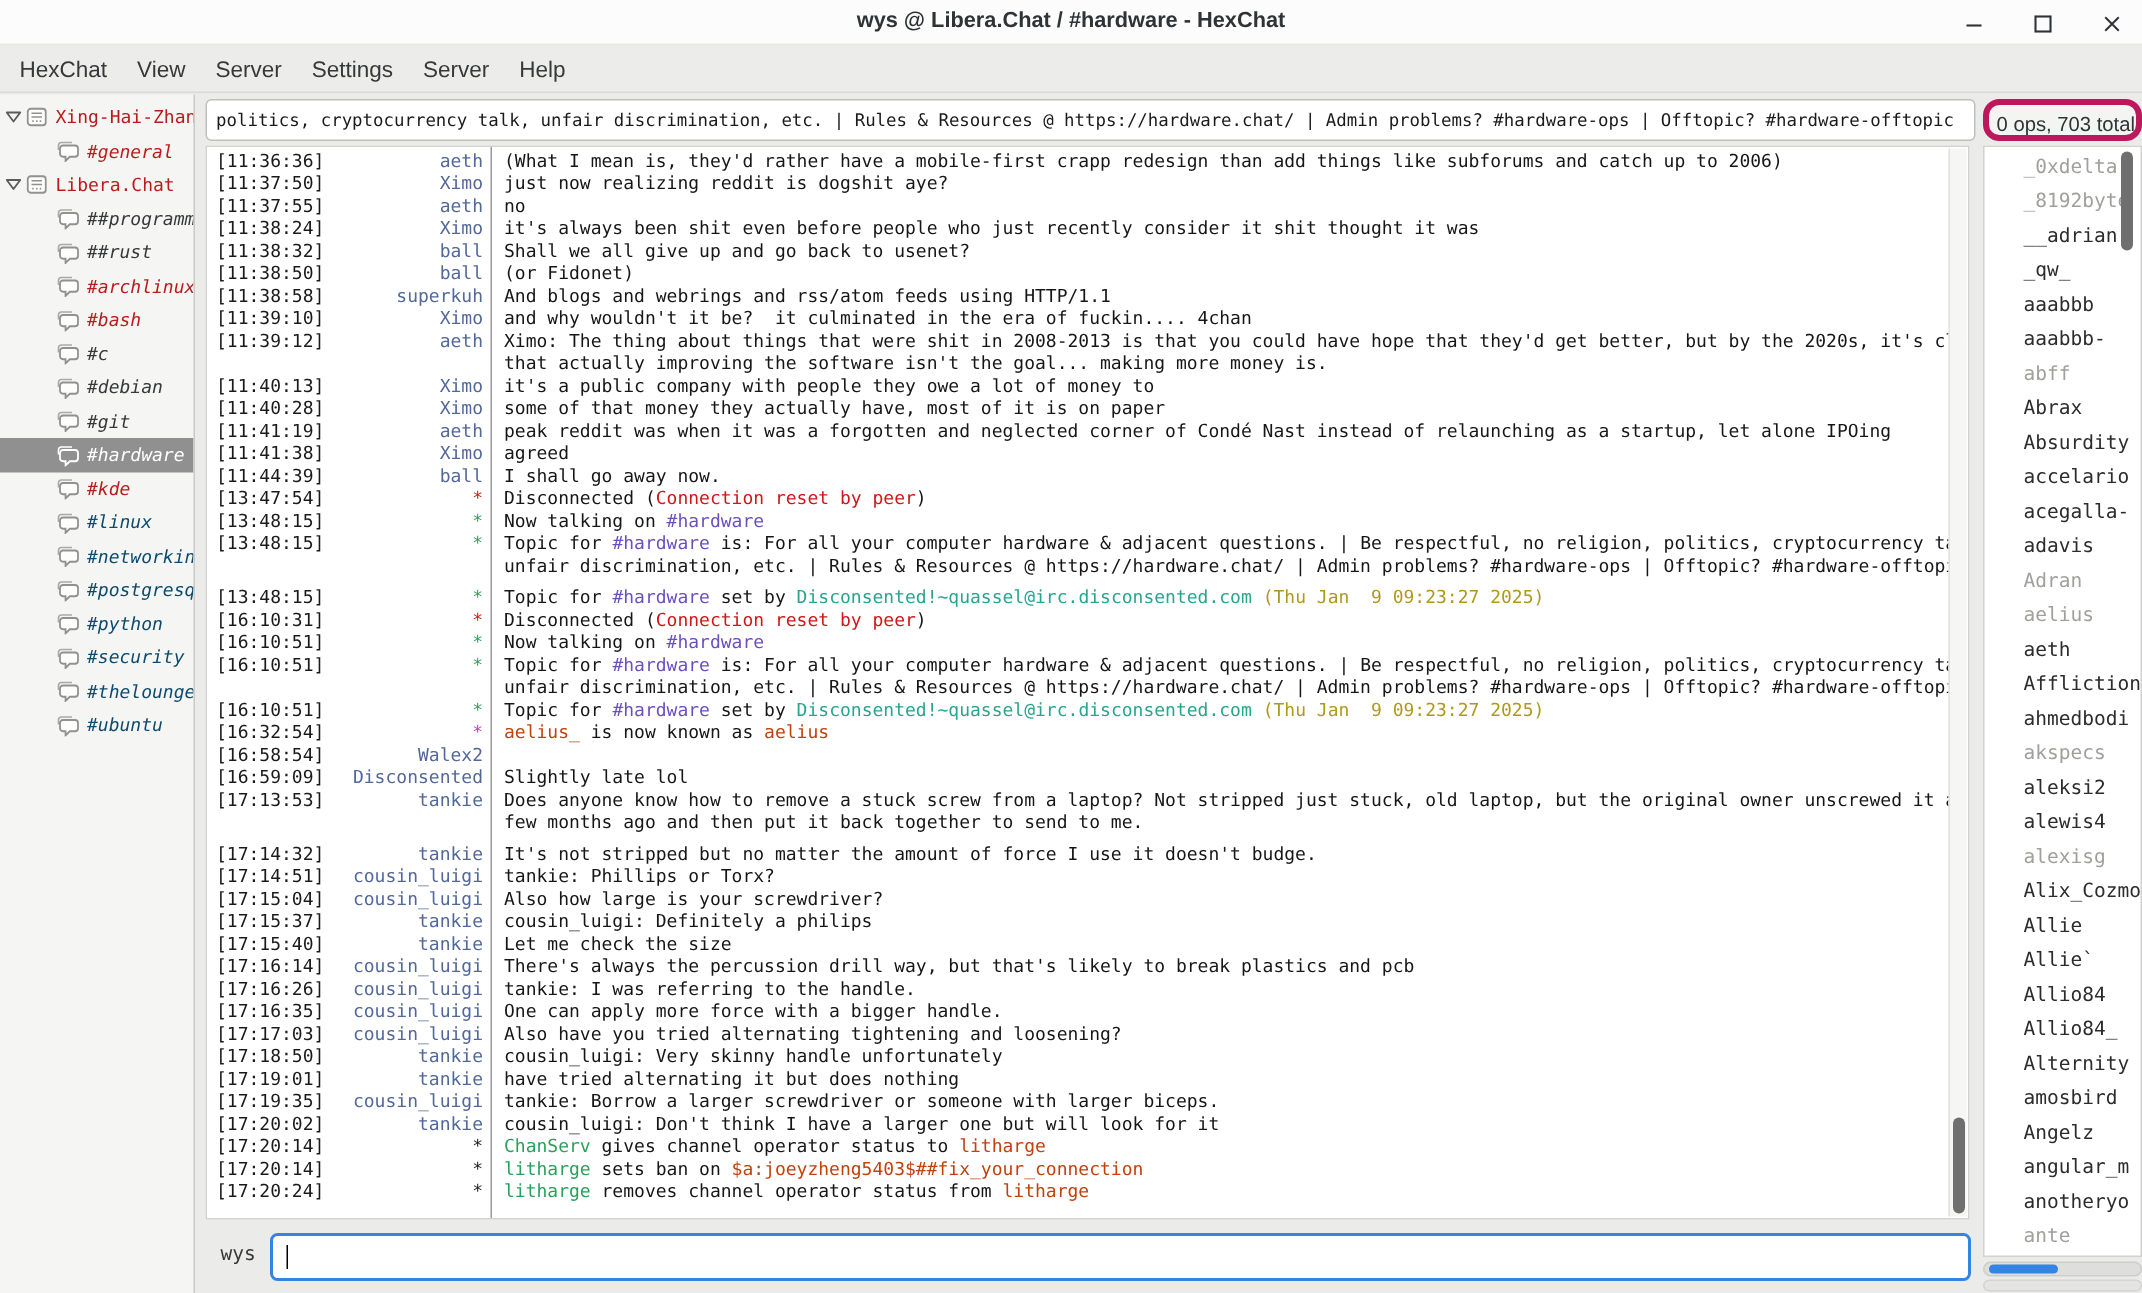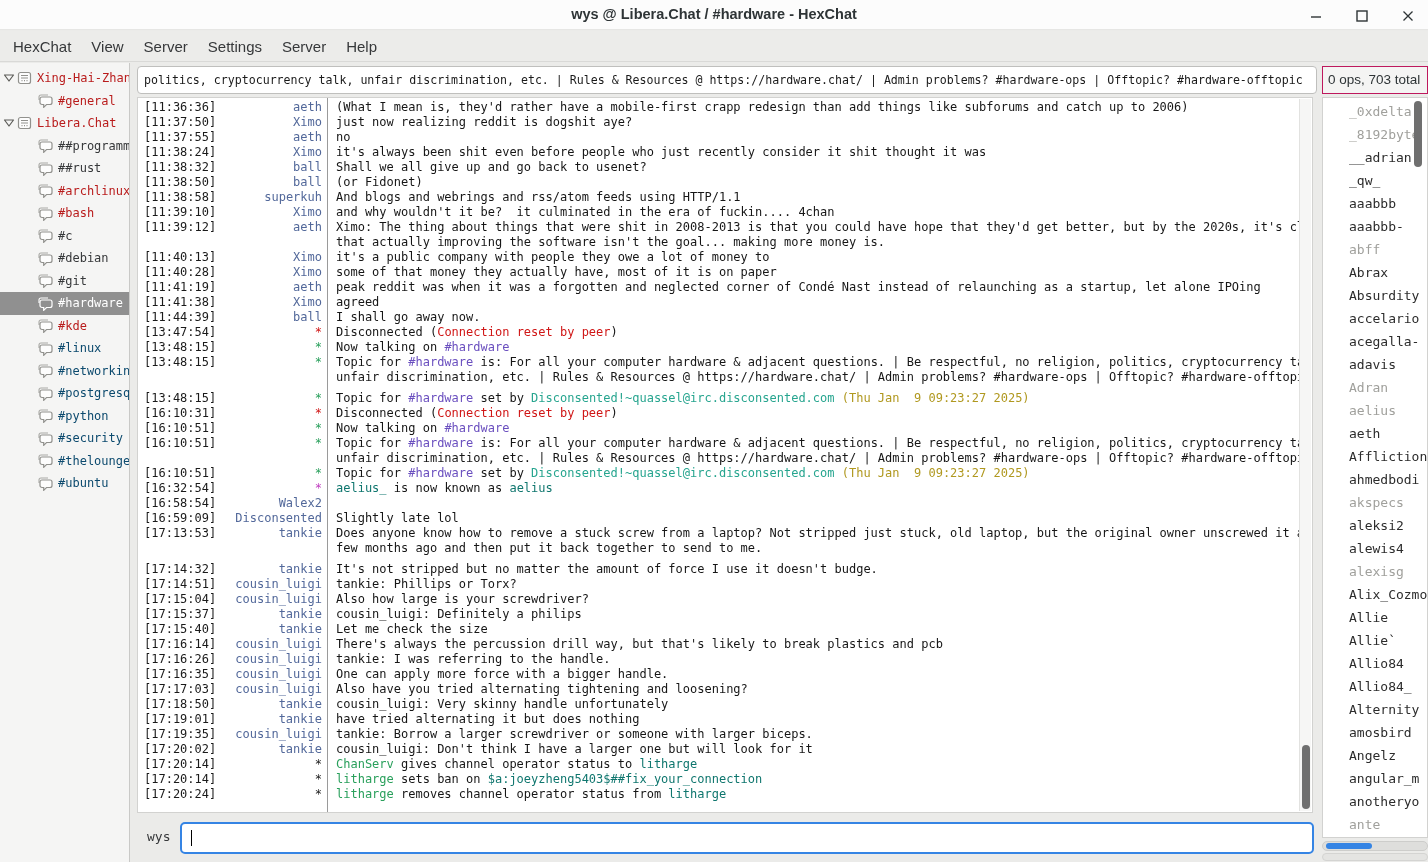--- a/index.html
+++ b/index.html
@@ -12,28 +12,28 @@
   .title { position:absolute; left:0; right:0; top:6px; text-align:center; font-size:14.5px; font-weight:bold; color:#2e3436; }
   .winbtn { position:absolute; top:8px; width:16px; height:16px; cursor:default; }
   .btn-min { right:104px; } .btn-max { right:58px; } .btn-close { right:12px; }
 
   
   .menubar { position:absolute; left:0; top:31px; width:1428px; height:31px; background:#ececea; border-bottom:1px solid #d9d9d7; display:flex; align-items:center; padding-left:3px; }
   .menu-item { font-size:15px; color:#36383a; padding:4px 10px; }
 
   
   .topic-input { position:absolute; left:137px; top:66px; width:1180px; height:28px; border:1px solid #bfbfbd; border-radius:4px; background:#ffffff; font-family:"DejaVu Sans Mono", monospace; font-size:11.6px; color:#1a1a1a; padding:0 6px; outline:none; }
-  .ops-box { position:absolute; left:1322px; top:66px; width:106px; height:28px; border:1px solid #be185d; border-radius:0; background:#f4f4f3; font-size:13.5px; color:#2e3436; line-height:26px; padding-left:5px; white-space:nowrap; overflow:hidden; }
+  .ops-box { position:absolute; left:1322px; top:66px; width:106px; height:28px; border:4px solid #be185d; border-radius:11px; background:#f4f4f3; font-size:13.5px; color:#2e3436; line-height:26px; padding-left:5px; white-space:nowrap; overflow:hidden; }
 
   
   .tree { position:absolute; left:0; top:63px; width:130px; height:799px; background:#f5f5f4; border-right:1px solid #c9c9c7; overflow:hidden; padding-top:4px; }
   .trow { height:22.5px; display:flex; align-items:center; white-space:nowrap; overflow:hidden; }
   .trow .exp { width:14px; margin-left:3px; flex:none; display:flex; align-items:center; }
   .trow.net .nicon { margin-right:5px; flex:none; display:flex; }
-  .trow.ch  { padding-left:36px; }
+  .trow.ch  { padding-left:36px;font-style:italic; }
   .trow .cicon { margin-right:4px; flex:none; display:flex; }
   .tlabel { font-family:"DejaVu Sans Mono", monospace; font-size:12px; }
   .tl-blue  { color:#b91c1c; }
   .tl-red   { color:#0c4a6e; }
   .tl-black { color:#36383a; }
   .trow.sel { background:#909090; }
   .trow.sel .tlabel { color:#ffffff; }
   .trow.sel svg path, .trow.sel svg rect { stroke:#ffffff; fill:none; }
 
   
@@ -48,21 +48,21 @@
   .nk-sr { color:#d01616; }
   .nk-sg { color:#2aa05c; }
   .nk-sm { color:#c03fc0; }
   .nk-sp { color:#1a1a1a; }
   .c-t    { color:#161616; }
   .c-red  { color:#d01616; }
   .c-chan { color:#6a4fbf; }
   .c-host { color:#27a58f; }
   .c-date { color:#b0981f; }
   .c-gnick{ color:#2aa05c; }
-  .c-bnick{ color:#0f766e; }
+  .c-bnick{ color:#c2410c; }
 
   .chat-vscroll { position:absolute; right:1px; top:1px; bottom:1px; width:12px; background:#f6f6f5; border-left:1px solid #e2e2e0; }
   .chat-vthumb { position:absolute; left:2px; bottom:2px; width:8px; height:64px; background:#6f6f6f; border-radius:4px; }
 
   
   .userlist { position:absolute; left:1322px; top:97px; width:106px; height:741px; background:#ffffff; border:1px solid #d2d2d0; overflow:hidden; padding-top:2px; }
   .urow { height:23px; line-height:23px; padding-left:26px; font-family:"DejaVu Sans Mono", monospace; font-size:13px; color:#2c2c2c; white-space:pre; }
   .urow.away { color:#a0a09c; }
   .ul-vscroll { position:absolute; left:1412px; top:99px; width:12px; height:737px; }
   .ul-vthumb { position:absolute; left:2px; top:2px; width:8px; height:66px; background:#6f6f6f; border-radius:4px; }

